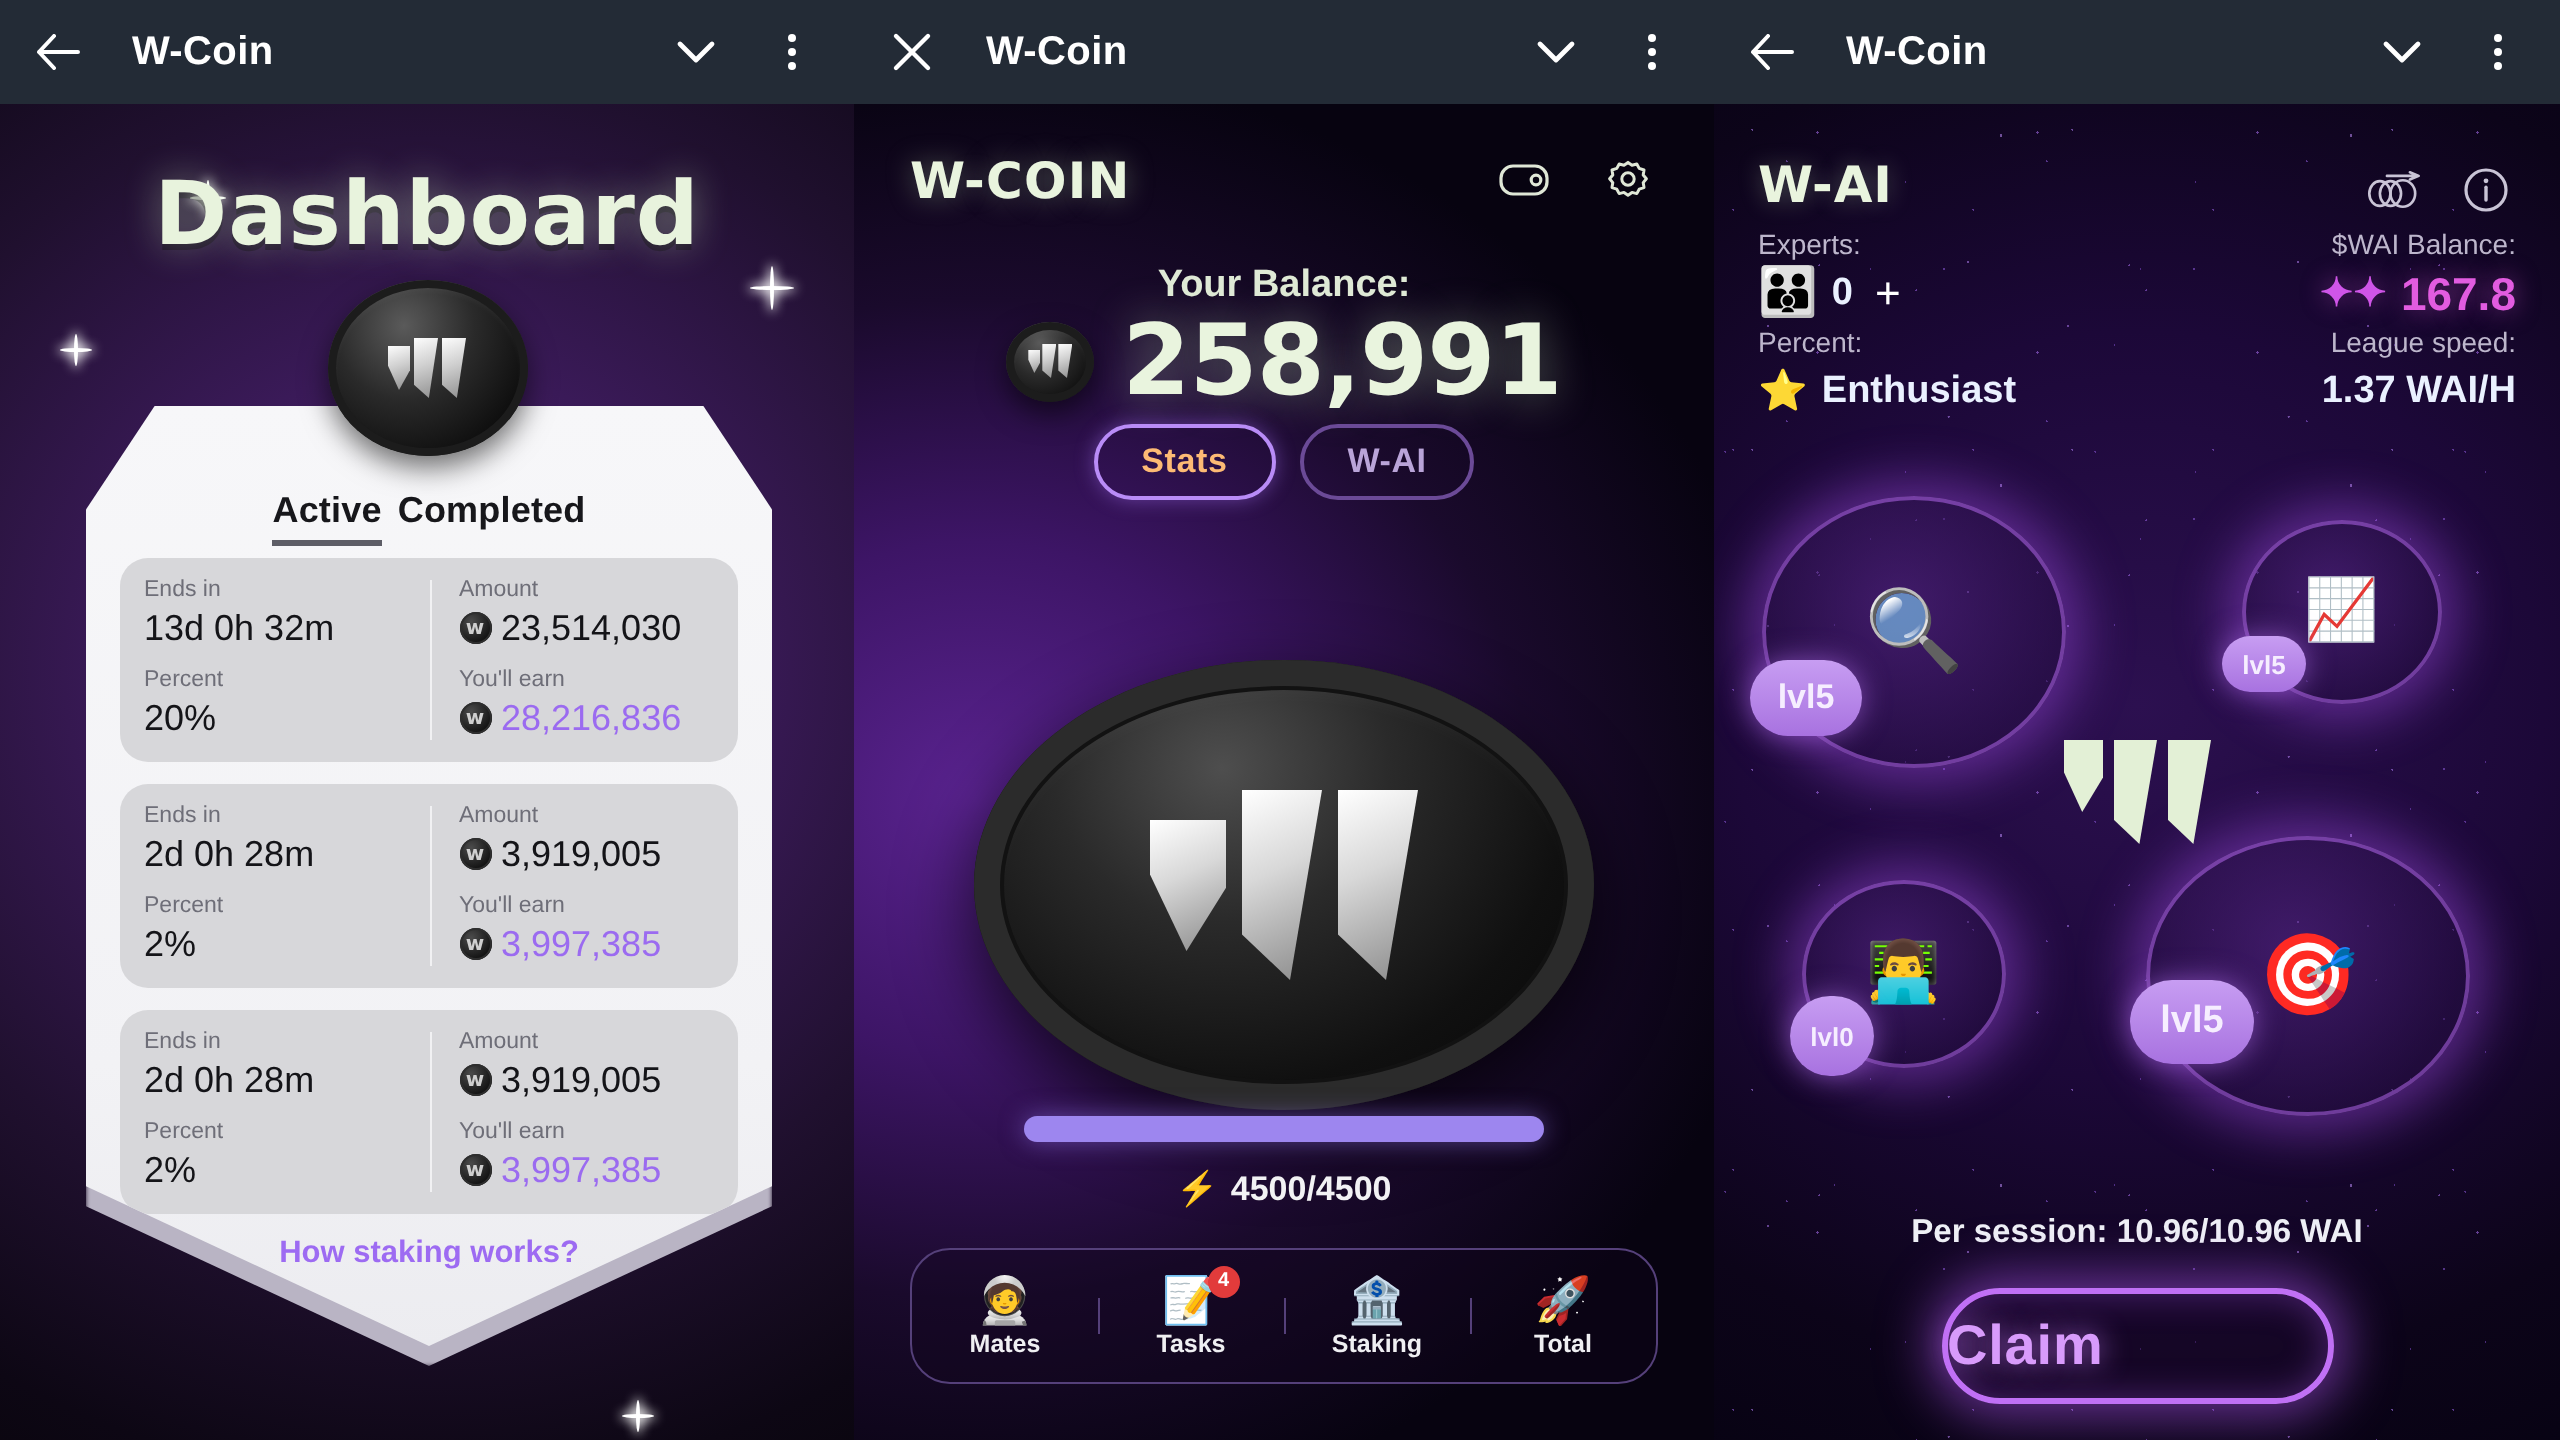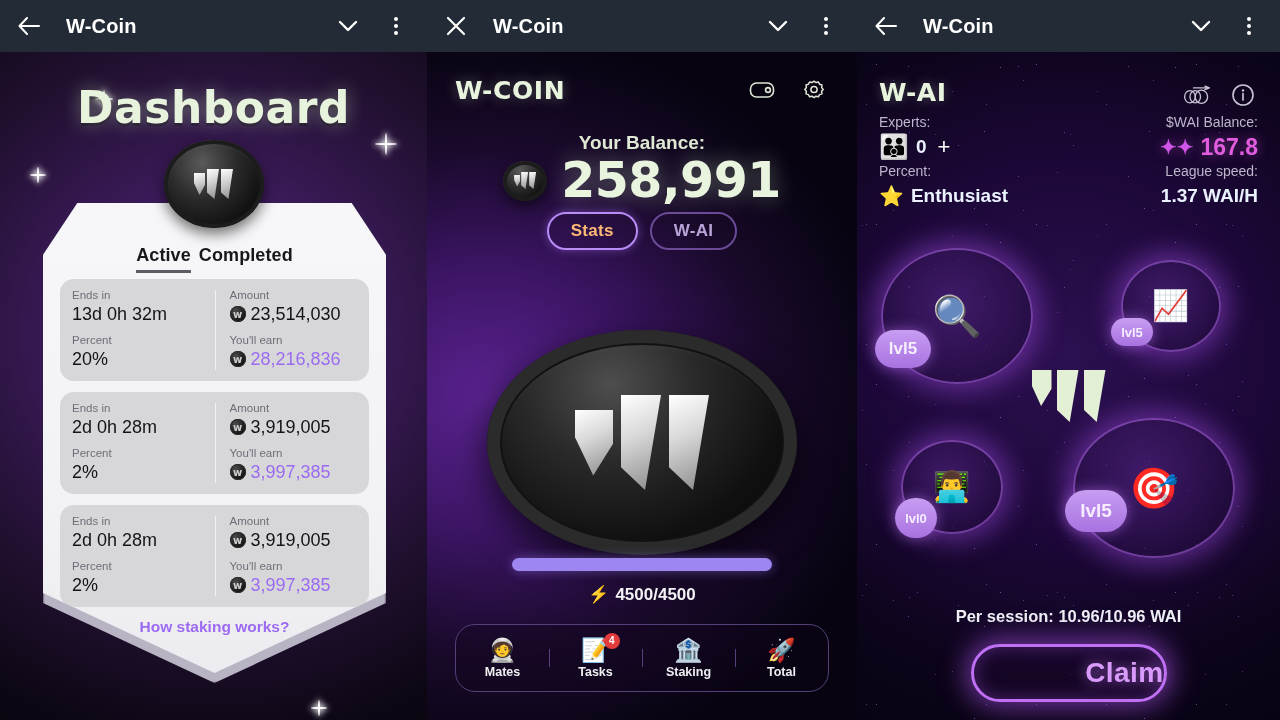--- a/index.html
+++ b/index.html
@@ -275,21 +275,21 @@
   .center-w .c1 { width: 20px; height: 36px; clip-path: polygon(0 0,100% 0,100% 52%,48% 100%,0 42%); }
   .center-w .c2 { width: 22px; height: 52px; clip-path: polygon(0 0,100% 0,60% 100%,0 76%); }
   .center-w .c3 { width: 22px; height: 52px; clip-path: polygon(0 0,100% 0,60% 100%,0 76%); }
 
   .per-session { position: absolute; bottom: 94px; left: 0; right: 0; text-align: center;
                  color: #eef0f5; font-size: 16.5px; font-weight: 700; z-index: 6; }
   .claim {
     position: absolute; bottom: 18px; left: 50%; transform: translateX(-50%);
     width: 196px; height: 58px; border-radius: 999px;
     border: 3px solid #c070f5; background: rgba(30,8,52,.45);
-    display: flex; align-items: center; justify-content: flex-end; z-index: 6;
+    display: flex; align-items: center; justify-content: flex-start; z-index: 6;
     box-shadow: 0 0 26px 6px rgba(178,88,245,.55), inset 0 0 18px rgba(178,88,245,.35);
   }
   .claim-label {
     font-size: 28px; font-weight: 800; color: #d89bfb; letter-spacing: .4px;
     text-shadow: 0 0 14px rgba(200,120,250,.8);
   }
 </style>
 </head>
 <body>
 

